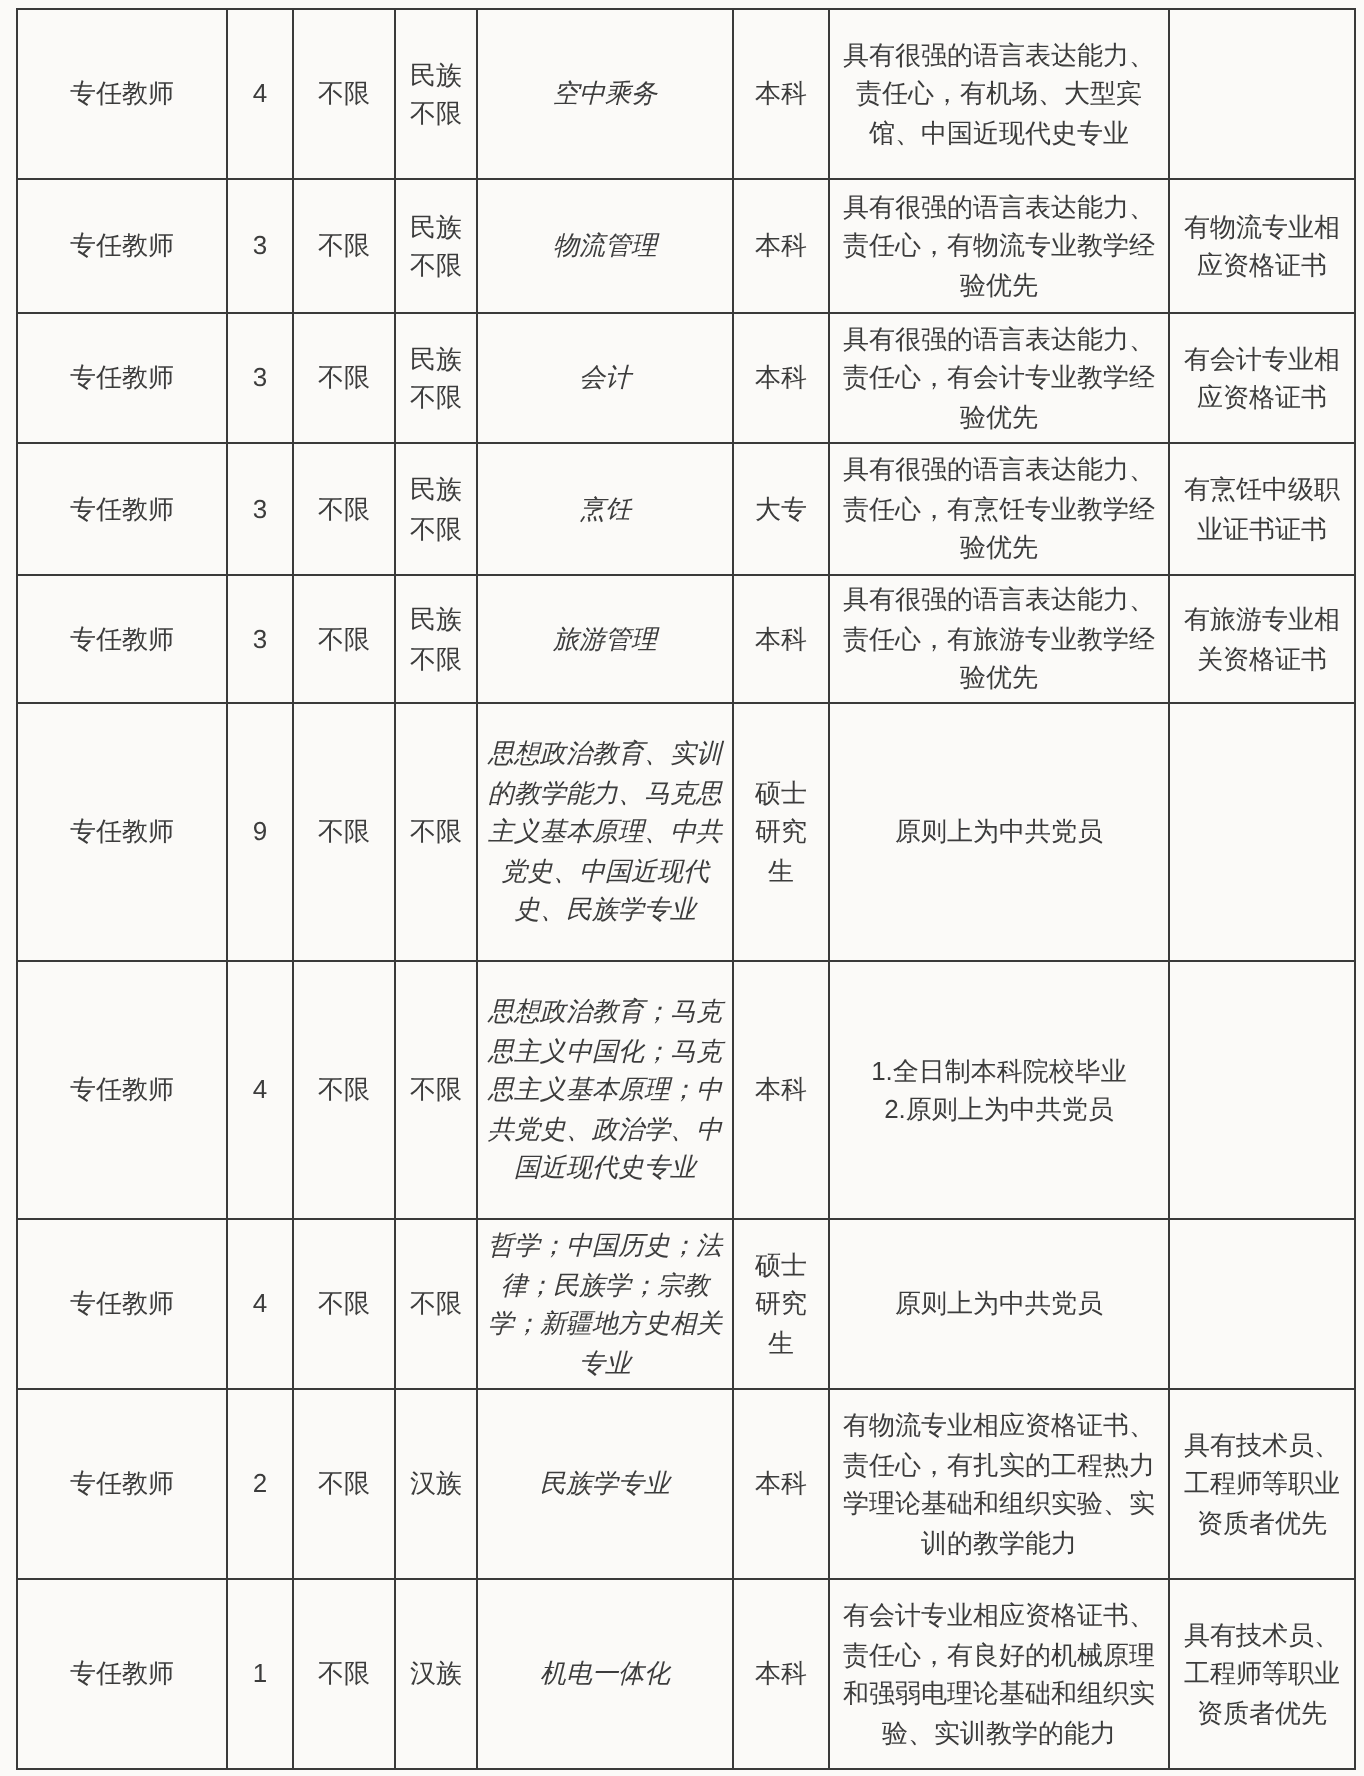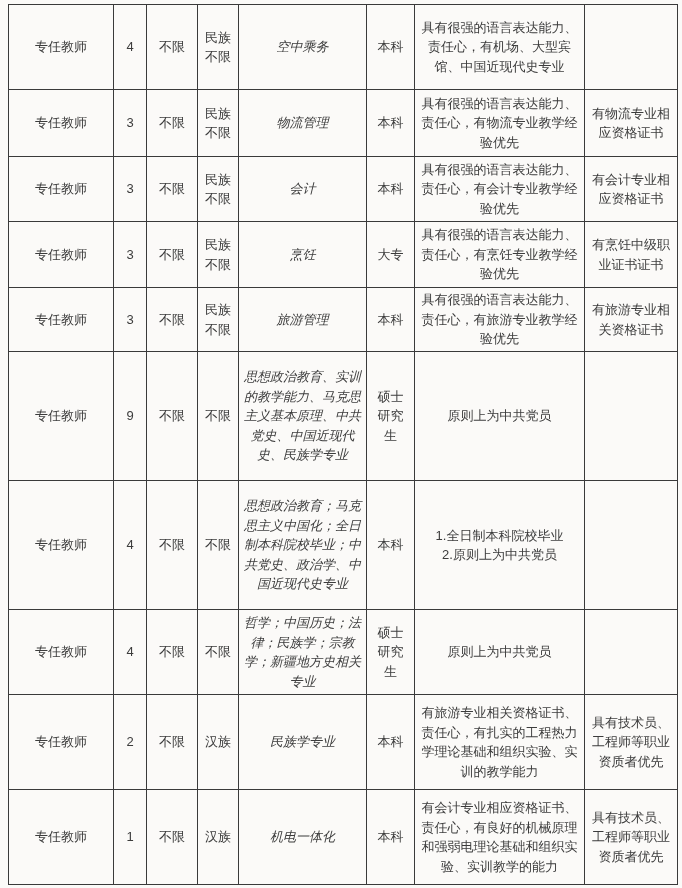--- a/index.html
+++ b/index.html
@@ -113,21 +113,21 @@
           <td class="cell-major">思想政治教育、实训的教学能力、马克思主义基本原理、中共党史、中国近现代史、民族学专业</td>
           <td class="cell-education">硕士研究生</td>
           <td class="cell-requirements">原则上为中共党员</td>
           <td class="cell-certificate"></td>
         </tr>
         <tr style="height: 129px;">
           <td class="cell-position">专任教师</td>
           <td class="cell-count">4</td>
           <td class="cell-gender">不限</td>
           <td class="cell-ethnicity">不限</td>
-          <td class="cell-major">思想政治教育；马克思主义中国化；全日制本科院校毕业；中共党史、政治学、中国近现代史专业</td>
+          <td class="cell-major">思想政治教育；马克思主义中国化；马克思主义基本原理；中共党史、政治学、中国近现代史专业</td>
           <td class="cell-education">本科</td>
           <td class="cell-requirements req-left">1.全日制本科院校毕业
 2.原则上为中共党员</td>
           <td class="cell-certificate"></td>
         </tr>
         <tr style="height: 85px;">
           <td class="cell-position">专任教师</td>
           <td class="cell-count">4</td>
           <td class="cell-gender">不限</td>
           <td class="cell-ethnicity">不限</td>
@@ -136,21 +136,21 @@
           <td class="cell-requirements">原则上为中共党员</td>
           <td class="cell-certificate"></td>
         </tr>
         <tr style="height: 95px;">
           <td class="cell-position">专任教师</td>
           <td class="cell-count">2</td>
           <td class="cell-gender">不限</td>
           <td class="cell-ethnicity">汉族</td>
           <td class="cell-major">民族学专业</td>
           <td class="cell-education">本科</td>
-          <td class="cell-requirements req-left">有旅游专业相关资格证书、责任心，有扎实的工程热力学理论基础和组织实验、实训的教学能力</td>
+          <td class="cell-requirements req-left">有物流专业相应资格证书、责任心，有扎实的工程热力学理论基础和组织实验、实训的教学能力</td>
           <td class="cell-certificate">具有技术员、工程师等职业资质者优先</td>
         </tr>
         <tr style="height: 95px;">
           <td class="cell-position">专任教师</td>
           <td class="cell-count">1</td>
           <td class="cell-gender">不限</td>
           <td class="cell-ethnicity">汉族</td>
           <td class="cell-major">机电一体化</td>
           <td class="cell-education">本科</td>
           <td class="cell-requirements req-left">有会计专业相应资格证书、责任心，有良好的机械原理和强弱电理论基础和组织实验、实训教学的能力</td>

